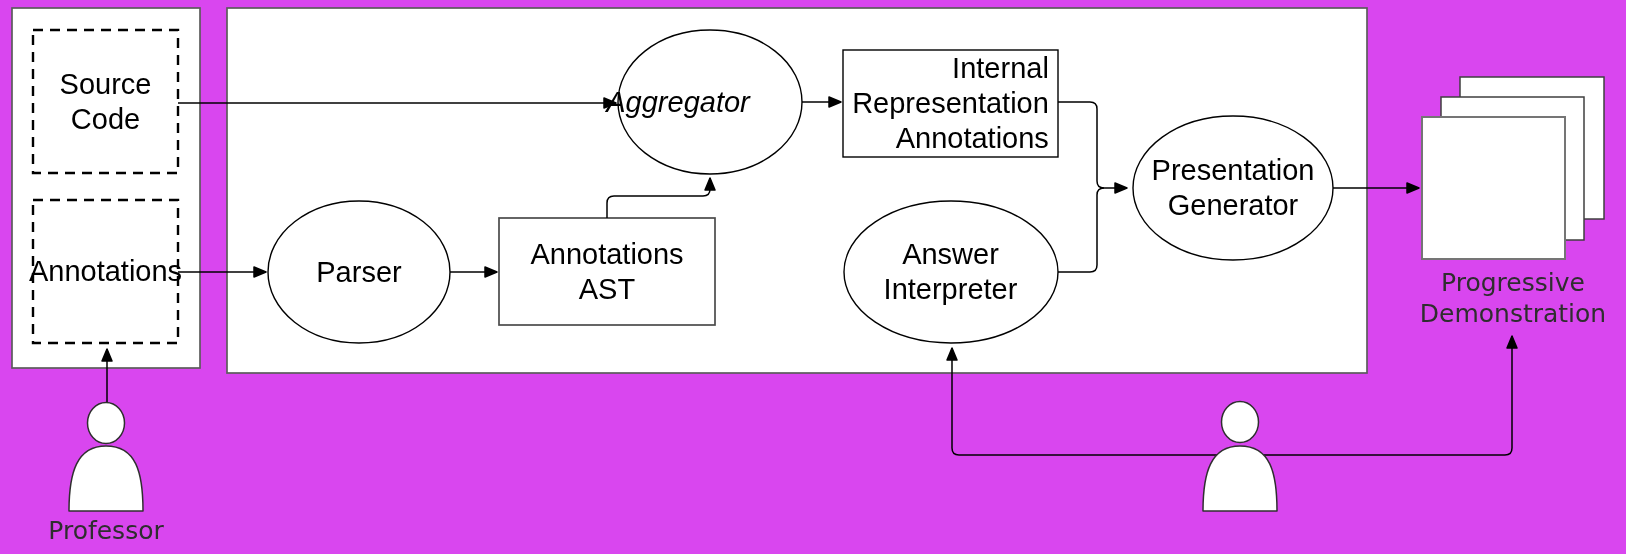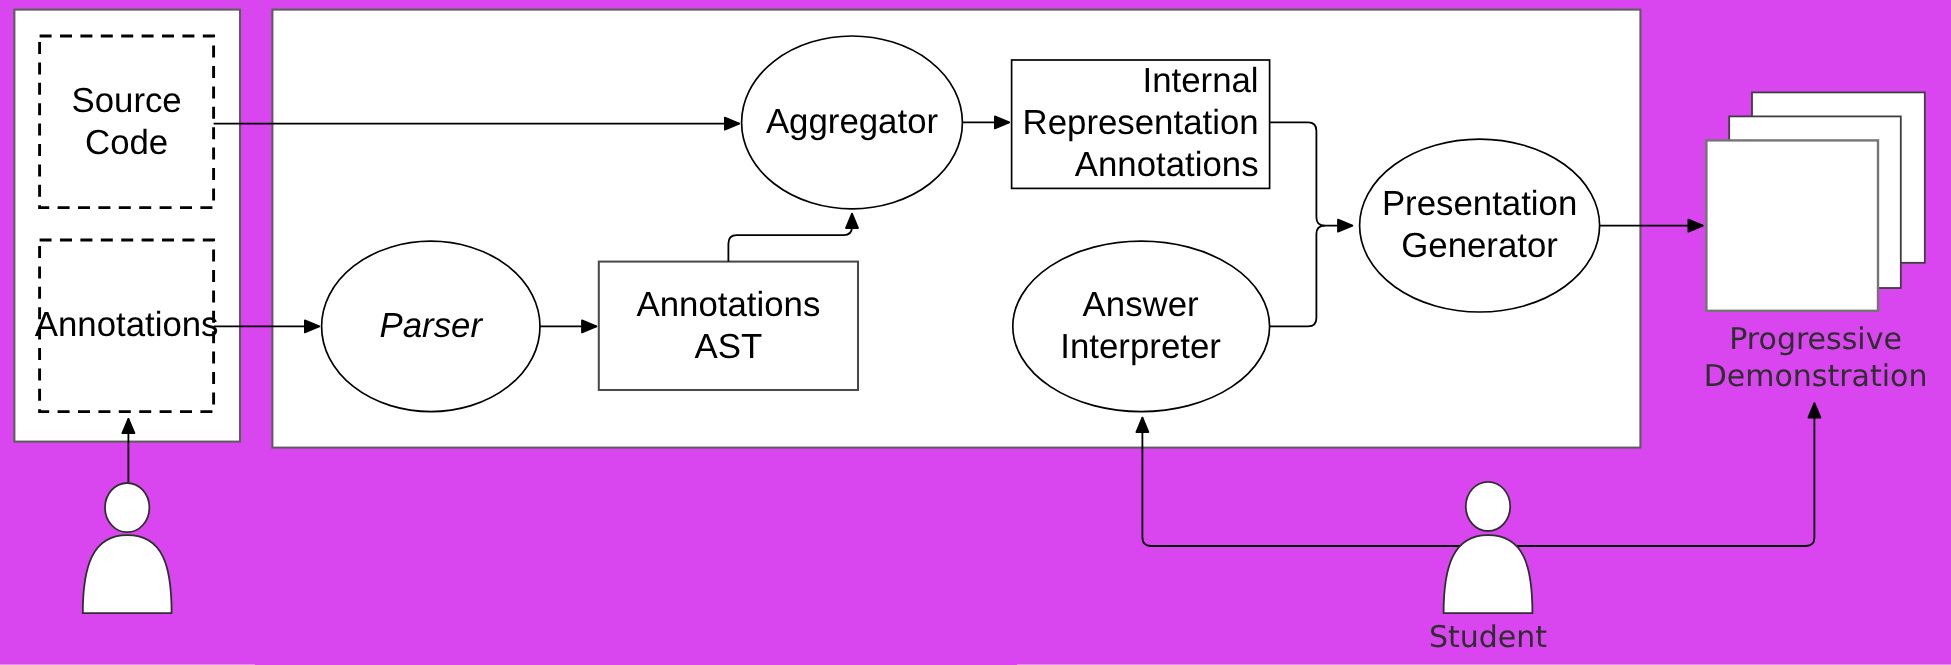--- a/index.html
+++ b/index.html
@@ -81,36 +81,36 @@
       <ellipse cx="1240" cy="422" rx="18.5" ry="20.5" fill="#ffffff" stroke="#2f2f2f" stroke-width="1.5"></ellipse>
       <path d="M1203,511 C1203,472 1211,446 1240,446 C1270,446 1277,472 1277,511 Z" fill="#ffffff" stroke="#2f2f2f" stroke-width="1.5" stroke-linejoin="round"></path>
     </g>
   </svg>
 
   <div class="lbl" style="left:33px; top:30px; width:145px; height:143px;">Source
 Code</div>
 
   <div class="lbl" style="left:33px; top:200px; width:145px; height:143px;">Annotations</div>
 
-  <div class="lbl" style="left:268px; top:201px; width:182px; height:142px;font-style:italic;">Parser</div>
+  <div class="lbl" style="left:268px; top:201px; width:182px; height:142px;">Parser</div>
 
   <div class="lbl" style="left:499px; top:218px; width:216px; height:107px;">Annotations
 AST</div>
 
-  <div class="lbl" style="left:618px; top:30px; width:184px; height:144px;">Aggregator</div>
+  <div class="lbl" style="left:586px; top:30px; width:184px; height:144px;font-style:italic;">Aggregator</div>
 
   <div class="lbl" style="left:843px; top:50px; width:215px; height:107px;text-align:right;">Internal
 Representation
 Annotations</div>
 
   <div class="lbl" style="left:843px; top:201px; width:215px; height:142px;">Answer
 Interpreter</div>
 
   <div class="lbl" style="left:1133px; top:116px; width:200px; height:144px;">Presentation
 Generator</div>
 
   <div class="lbl outer-lbl" style="left:1373px; top:263px; width:280px; height:70px;">Progressive
 Demonstration</div>
 
+  <div class="lbl outer-lbl" style="left:6px; top:512px; width:200px; height:36px;">Professor</div>
 
-  <div class="lbl outer-lbl" style="left:1140px; top:512px; width:200px; height:36px;">Student</div>
 
 </div>
 
 </body></html>

